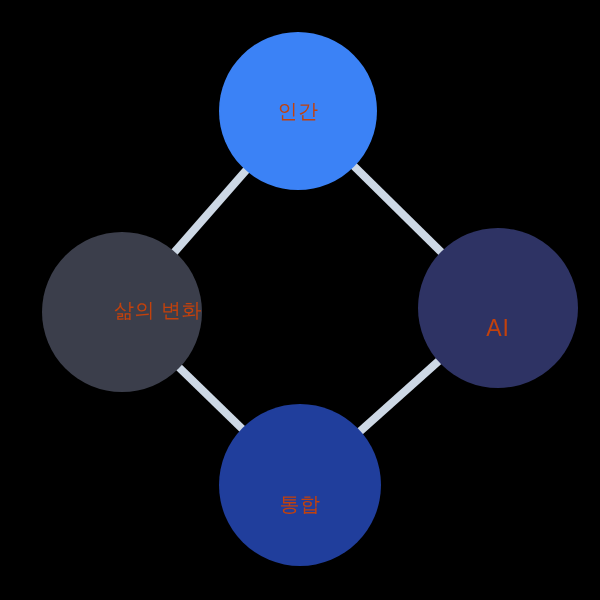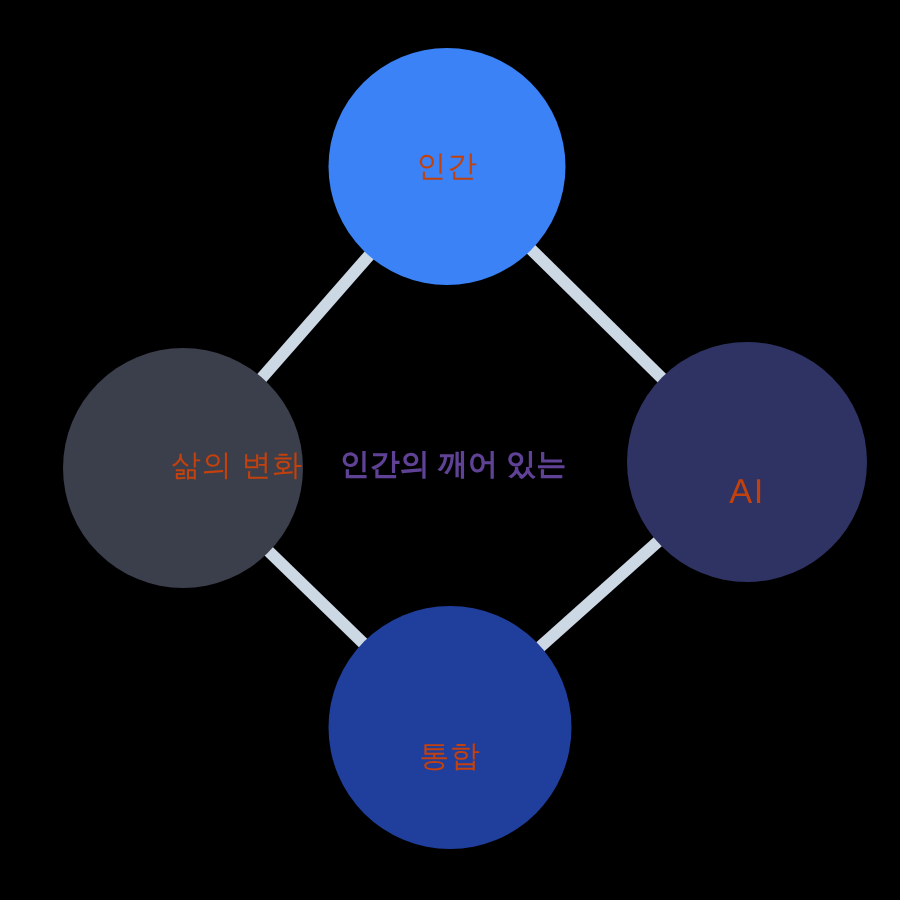--- a/index.html
+++ b/index.html
@@ -74,16 +74,15 @@
 
   <div class="node-label" style="left:298px; top:111px;">인간</div>
 
   <div class="node-label" style="left:122px; top:310px;margin-left:36px;">삶의 변화</div>
 
   <div class="node-label latin" style="left:498px; top:308px;">AI</div>
 
   <div class="node-label" style="left:300px; top:504px;">통합</div>
 
   <div class="caption">
-    <div>인간의 깨어 있는</div>
   </div>
 
 </div>
 
 </body></html>

